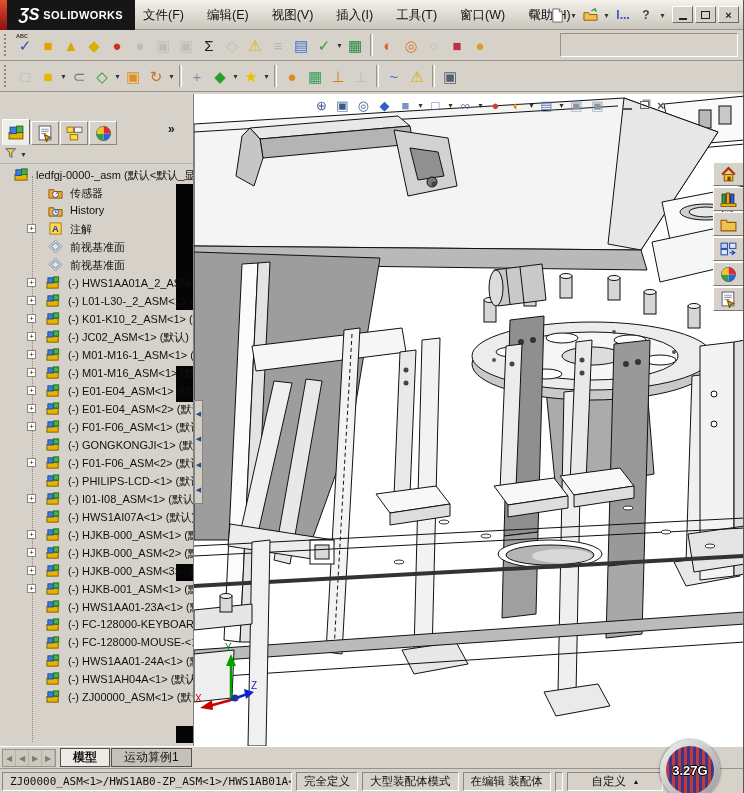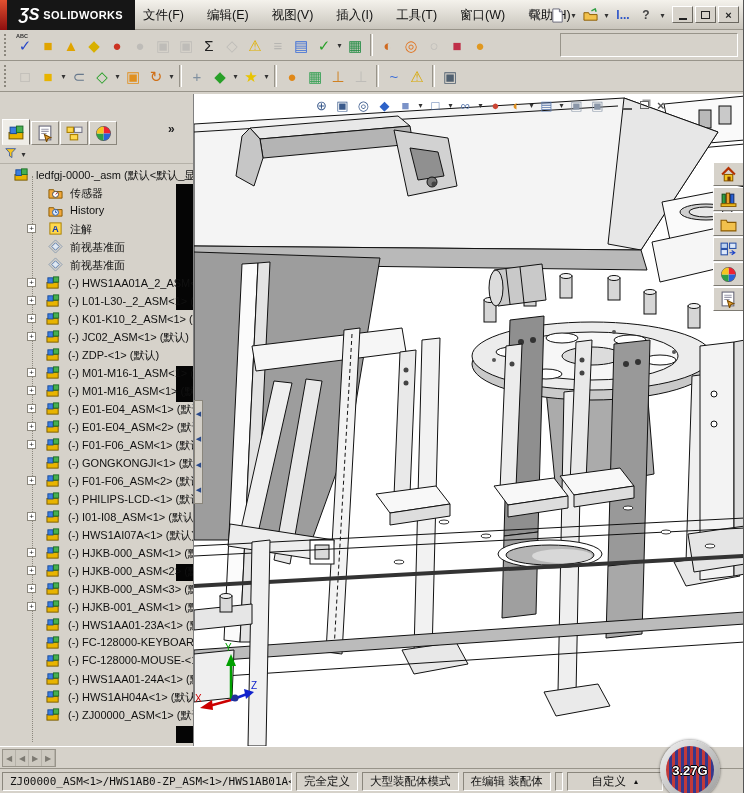--- a/index.html
+++ b/index.html
@@ -410,28 +410,20 @@
         <div class="trow">
           <span class="exp">+</span>
           <span class="ticon" style="left: 46px;"><svg viewBox="0 0 16 16">
               <rect x="1" y="8" width="12" height="6" fill="#e8b400" stroke="#7a5c00"></rect>
               <rect x="2" y="3" width="5.5" height="5.5" fill="#3a7ee0" stroke="#1c4c9a"></rect>
               <rect x="8" y="2" width="5.5" height="5.5" fill="#46b050" stroke="#1f6f2a"></rect>
             </svg></span>
           <span class="tlabel" style="left: 68px;">(-) JC02_ASM&lt;1&gt; (默认)</span>
         </div>
         <div class="trow">
-          <span class="ticon" style="left: 46px;"><svg viewBox="0 0 16 16">
-              <rect x="1" y="8" width="12" height="6" fill="#e8b400" stroke="#7a5c00"></rect>
-              <rect x="2" y="3" width="5.5" height="5.5" fill="#3a7ee0" stroke="#1c4c9a"></rect>
-              <rect x="8" y="2" width="5.5" height="5.5" fill="#46b050" stroke="#1f6f2a"></rect>
-            </svg></span>
-          <span class="tlabel" style="left: 68px;">(-) ZDP-&lt;1&gt; (默认)</span>
-        </div>
-        <div class="trow">
           <span class="exp">+</span>
           <span class="ticon" style="left: 46px;"><svg viewBox="0 0 16 16">
               <rect x="1" y="8" width="12" height="6" fill="#e8b400" stroke="#7a5c00"></rect>
               <rect x="2" y="3" width="5.5" height="5.5" fill="#3a7ee0" stroke="#1c4c9a"></rect>
               <rect x="8" y="2" width="5.5" height="5.5" fill="#46b050" stroke="#1f6f2a"></rect>
             </svg></span>
           <span class="tlabel" style="left: 68px;">(-) M01-M16-1_ASM&lt;1&gt; (默认)</span>
         </div>
         <div class="trow">
           <span class="exp">+</span>
@@ -854,20 +846,24 @@
     </div>
   </div>
 
   <div class="tabbar">
     <div class="navbtns" id="navbtns">
         <div class="nbtn">◀</div>
         <div class="nbtn">◀</div>
         <div class="nbtn">▶</div>
         <div class="nbtn">▶</div>
       </div>
+    <div class="stabs" id="stabs">
+        <div class="stab active">模型</div>
+        <div class="stab">运动算例1</div>
+      </div>
   </div>
 
   <div class="statusbar">
     <div class="scell path">ZJ00000_ASM&lt;1&gt;/HWS1AB0-ZP_ASM&lt;1&gt;/HWS1AB01A&lt;1&gt;</div>
     <div class="scell">完全定义</div>
     <div class="scell">大型装配体模式</div>
     <div class="scell">在编辑 装配体</div>
     <div class="scell" style="width:8px;padding:0;"></div>
     <div class="scell custom">
       <span>自定义</span>

